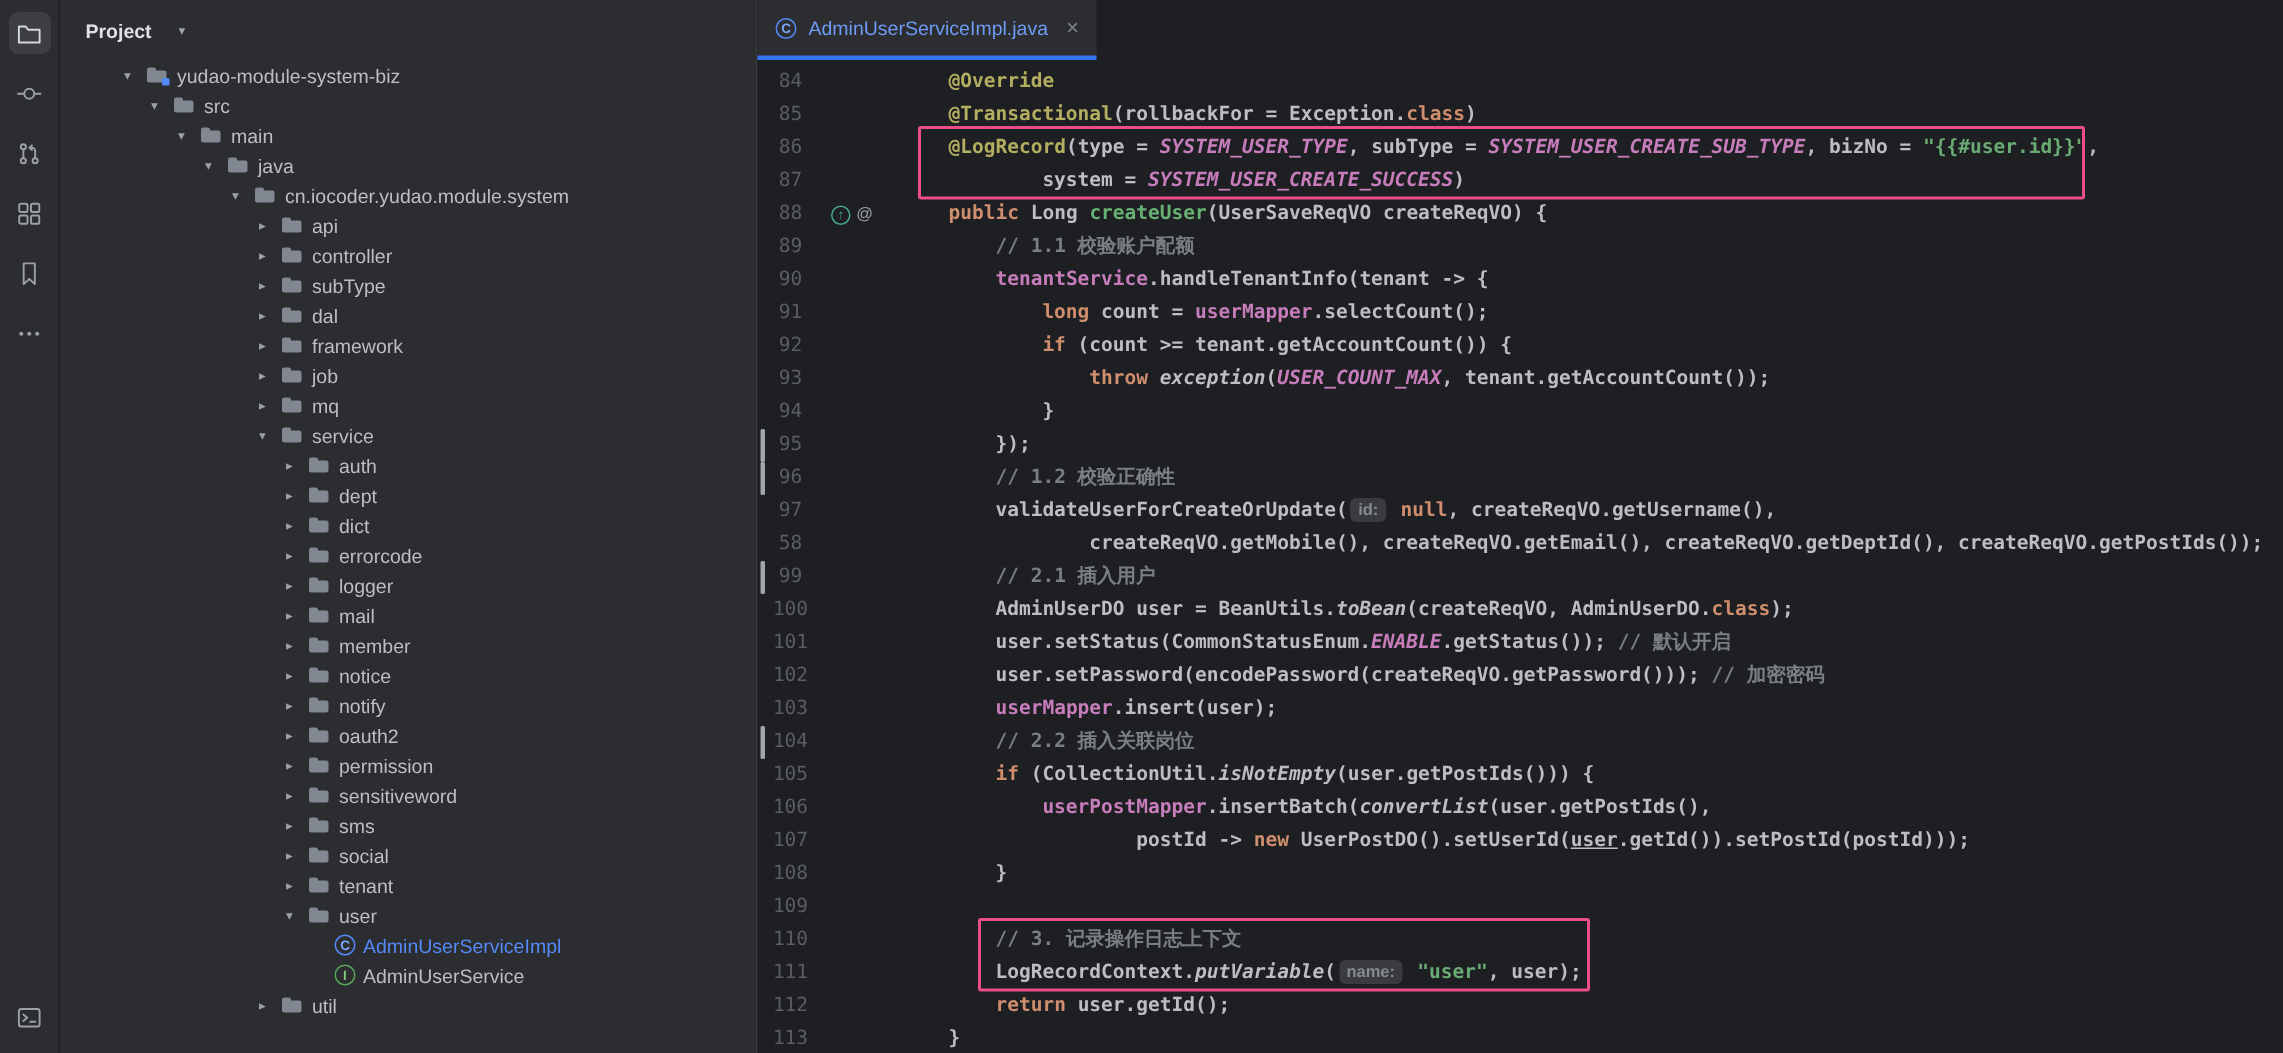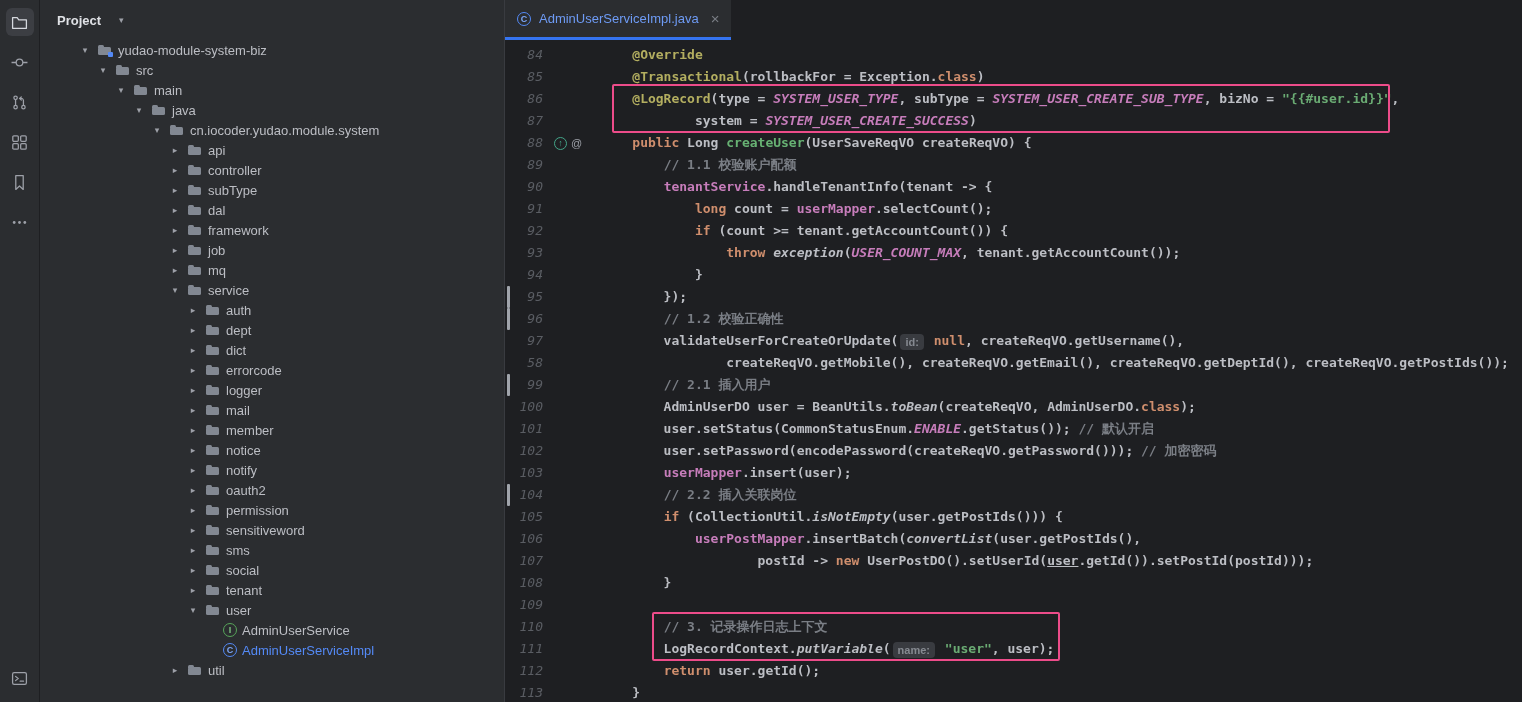--- a/index.html
+++ b/index.html
@@ -41,21 +41,21 @@
   .tabbar { height:40px; flex:none; background:#1E1F22; display:flex; align-items:stretch; }
   .tab { display:flex; align-items:center; gap:8px; padding:0 12px; background:#2B2D30; border-bottom:3px solid var(--accent,#3574F0); cursor:pointer; }
   .tab-title { font-size:13px; color:var(--modified-file,#6E9BF5); }
   .tab-close { color:#7A7E85; font-size:15px; line-height:1; margin-left:4px; cursor:pointer; }
 
   .code-area { flex:1; position:relative; overflow:hidden; font-family:"DejaVu Sans Mono",monospace; font-size:13px; line-height:22px; }
   .code-lines { padding-top:4px; }
   .code-line { display:flex; height:22px; white-space:pre; }
   .chgbar { width:6px; flex:none; position:relative; }
   .code-line.chg .chgbar::after { content:""; position:absolute; left:2px; top:0; width:3px; height:22px; background:var(--change-marker,#A0A4AB); border-radius:1px; }
-  .lnum { width:38px; flex:none; text-align:right; padding-right:6px; color:var(--line-number,#5A5D63); cursor:pointer;font-style:italic; }
+  .lnum { width:38px; flex:none; text-align:center; padding-right:6px; color:var(--line-number,#5A5D63); cursor:pointer; }
   .gico { width:52px; flex:none; display:flex; align-items:center; gap:3px; padding-left:5px; }
   .mark { width:13px; height:13px; display:inline-flex; align-items:center; justify-content:center; font-family:"Liberation Sans",sans-serif; }
   .mark-override { border:1px solid #43A589; border-radius:50%; color:#43A589; font-size:9px; font-weight:700; }
   .mark-override::before { content:"↑"; }
   .mark-annotation { color:#9DA0A8; font-size:11px; }
   .mark-annotation::before { content:"@"; }
   .ltxt { flex:none; white-space:pre;font-weight:bold; }
 
   .t-d  { color:var(--code-default,#BCBEC4); }
   .t-k  { color:var(--code-keyword,#CF8E6D); }
@@ -279,29 +279,29 @@
         <div class="tree-row" style="padding-left: 146px;">
           <span class="chev">▸</span>
           <span class="ticon package"></span>
           <span class="label">tenant</span>
         </div>
         <div class="tree-row" style="padding-left: 146px;">
           <span class="chev">▾</span>
           <span class="ticon package"></span>
           <span class="label">user</span>
         </div>
+        <div class="tree-row selected" style="padding-left: 164px;">
+          <span class="chev"></span>
+          <span class="ticon class"></span>
+          <span class="label">AdminUserServiceImpl</span>
+        </div>
         <div class="tree-row" style="padding-left: 164px;">
           <span class="chev"></span>
           <span class="ticon interface"></span>
           <span class="label">AdminUserService</span>
-        </div>
-        <div class="tree-row selected" style="padding-left: 164px;">
-          <span class="chev"></span>
-          <span class="ticon class"></span>
-          <span class="label">AdminUserServiceImpl</span>
         </div>
         <div class="tree-row" style="padding-left: 128px;">
           <span class="chev">▸</span>
           <span class="ticon package"></span>
           <span class="label">util</span>
         </div>
       </div>
   </div>
 
   <div class="editor">

